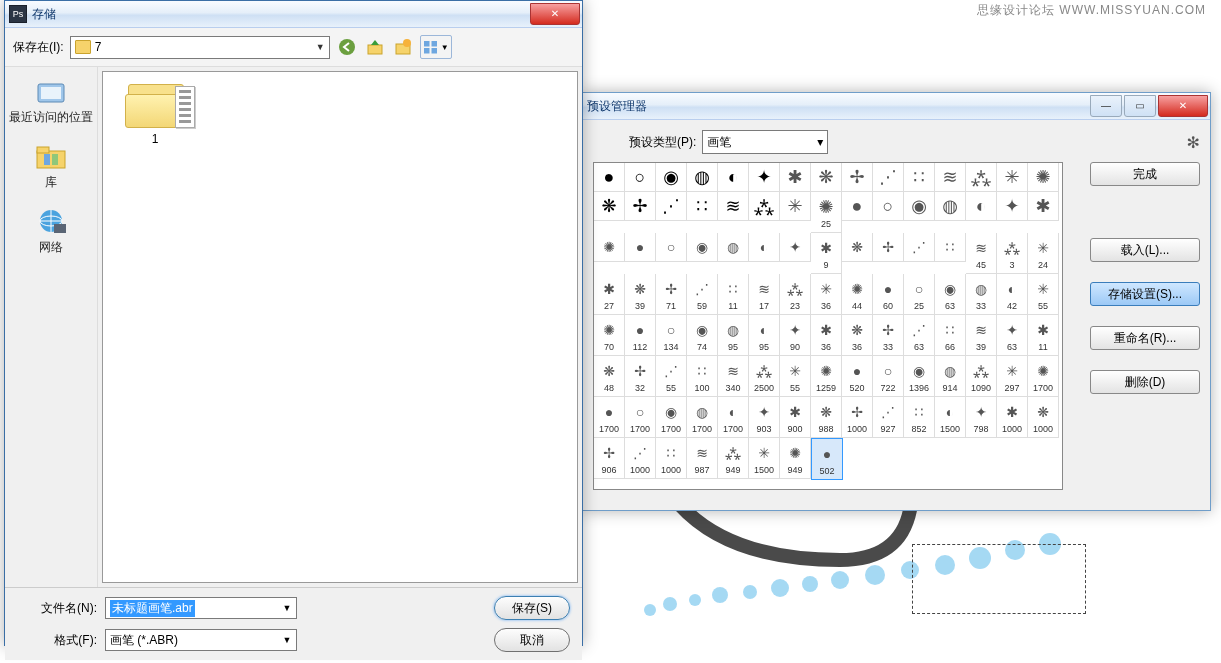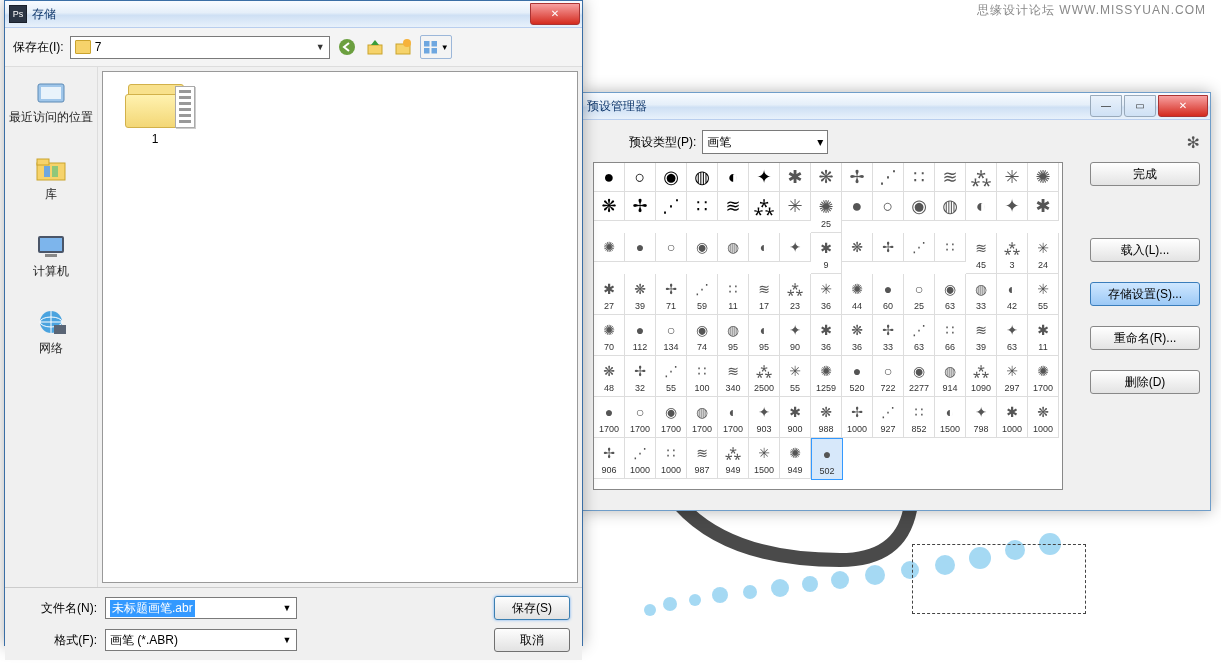--- a/index.html
+++ b/index.html
@@ -148,21 +148,21 @@
   .nav-btn {
     width:22px; height:22px; display:flex; align-items:center; justify-content:center;
     font-size:14px;
   }
 
   .save-body {
     display:flex; height: 520px;
   }
   .places-bar {
     width: 92px; background:#f0f0f0; border-right:1px solid #ddd;
-    display:flex; flex-direction:column; align-items:center; padding-top:6px; gap:20px;
+    display:flex; flex-direction:column; align-items:center; padding-top:6px; gap:8px;
   }
   .place-item { display:flex; flex-direction:column; align-items:center; width:100%; padding:4px 0;}
   .place-icon { width:36px; height:30px; display:flex;align-items:center;justify-content:center;}
   .place-label { font-size:12px; color:#222; margin-top:2px;}
 
   .file-area {
     flex:1; background:#fff; border:1px solid #999; margin:4px; position:relative;
   }
   .folder-item {
     position:absolute; left:12px; top:8px; width:80px;
@@ -182,21 +182,21 @@
   }
   .footer-row{ display:flex; align-items:center; gap:8px; }
   .footer-row label { width: 80px; text-align:right; }
   .filename-input {
     flex:1; max-width:270px; height:20px; border:1px solid #7a7a7a; background:#fff;
     display:flex; align-items:center; padding:0 4px; justify-content:space-between;
   }
   .filename-input .sel { background:#3399ff; color:#fff; padding:0 2px; white-space:pre; }
   .dlg-btn {
     width:74px; height:22px; border:1px solid #707070;
-    background:linear-gradient(#fdfdfd,#e2e2e2); border-radius:3px;
+    background:linear-gradient(#fdfdfd,#e2e2e2); border-radius:12px;
     display:flex; align-items:center; justify-content:center;
   }
   .dlg-btn.default { border:1px solid #3c7fb1; box-shadow:0 0 3px #6badf6; }
 
   svg { display:block; }
 </style>
 </head>
 <body>
 
 <div class="canvas-bg">
@@ -548,21 +548,21 @@
             <div class="brush-cell">
               <div class="brush-thumb" style="font-size: 14px; color: rgb(85, 85, 85);">●</div>
               <div class="brush-label">520</div>
             </div>
             <div class="brush-cell">
               <div class="brush-thumb" style="font-size: 14px; color: rgb(85, 85, 85);">○</div>
               <div class="brush-label">722</div>
             </div>
             <div class="brush-cell">
               <div class="brush-thumb" style="font-size: 14px; color: rgb(85, 85, 85);">◉</div>
-              <div class="brush-label">2277</div>
+              <div class="brush-label">1396</div>
             </div>
             <div class="brush-cell">
               <div class="brush-thumb" style="font-size: 14px; color: rgb(85, 85, 85);">◍</div>
               <div class="brush-label">914</div>
             </div>
             <div class="brush-cell">
               <div class="brush-thumb" style="font-size: 14px; color: rgb(85, 85, 85);">⁂</div>
               <div class="brush-label">1090</div>
             </div>
             <div class="brush-cell">
@@ -746,30 +746,20 @@
               <rect x="3" y="4" width="12" height="6" fill="#f6d36b" stroke="#caa32d"></rect>
               <rect x="10" y="11" width="6" height="11" fill="#6ea7e0"></rect>
               <rect x="18" y="11" width="6" height="11" fill="#8fc77a"></rect>
             </svg>
           </div>
           <div class="place-label">库</div>
         </div>
         <div class="place-item">
           <div class="place-icon">
             <svg width="34" height="28">
-              <rect x="4" y="4" width="26" height="17" rx="2" fill="#4a5568"></rect>
-              <rect x="6" y="6" width="22" height="13" fill="#7db5ec"></rect>
-              <rect x="11" y="22" width="12" height="3" fill="#888"></rect>
-            </svg>
-          </div>
-          <div class="place-label">计算机</div>
-        </div>
-        <div class="place-item">
-          <div class="place-icon">
-            <svg width="34" height="28">
               <circle cx="17" cy="13" r="11" fill="#4aa3df"></circle>
               <ellipse cx="17" cy="13" rx="11" ry="5" fill="none" stroke="#fff"></ellipse>
               <path d="M17 2 V24 M6 13 H28" stroke="#fff"></path>
               <rect x="20" y="16" width="12" height="9" fill="#5a6575"></rect>
             </svg>
           </div>
           <div class="place-label">网络</div>
         </div>
       </div>
     <div class="file-area">

